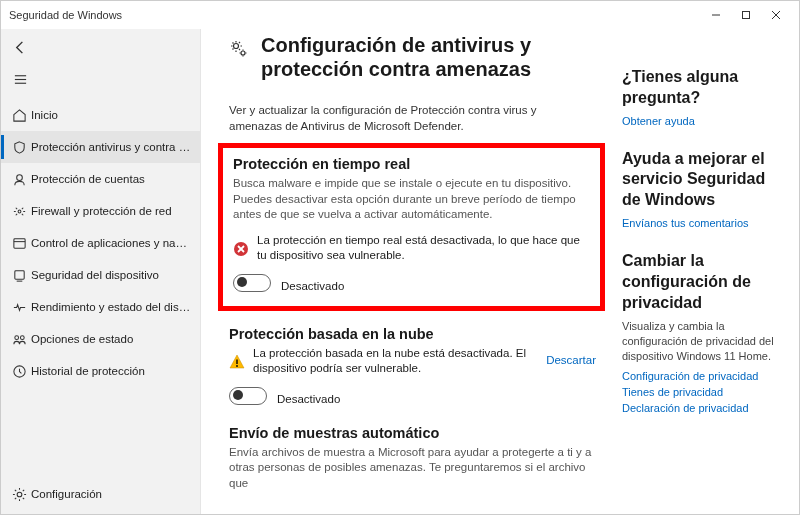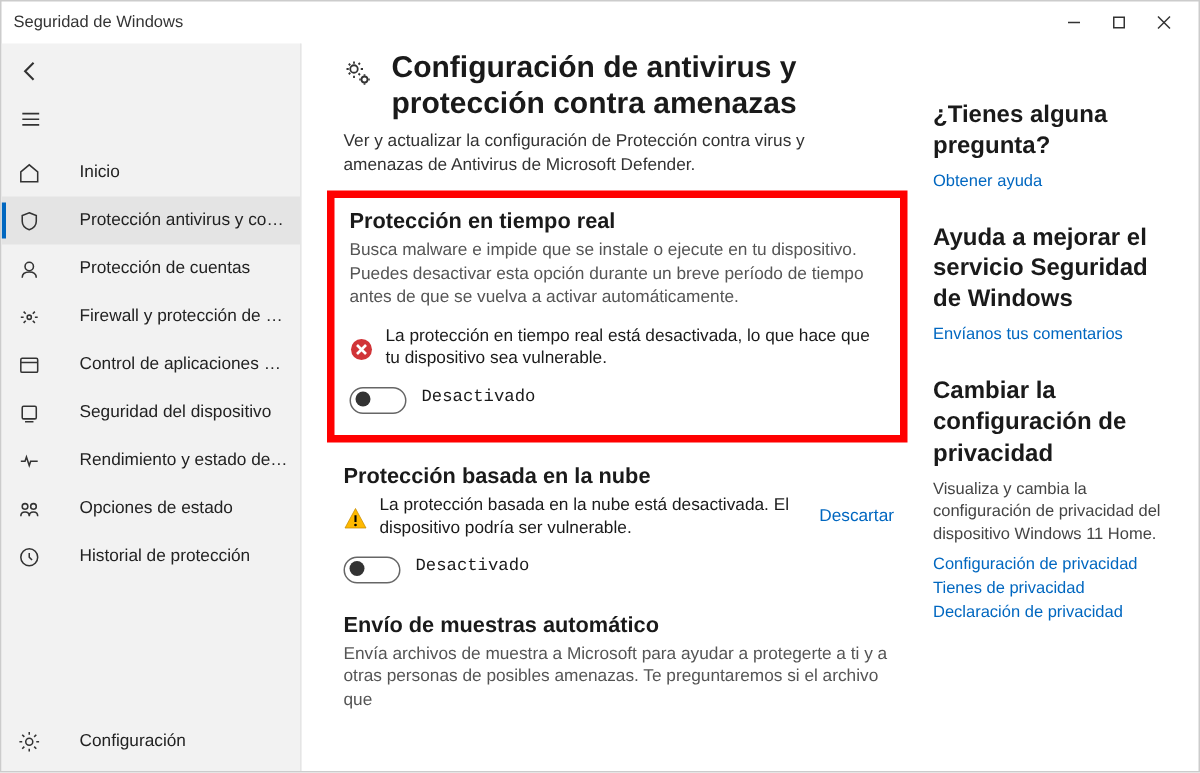--- a/index.html
+++ b/index.html
@@ -57,21 +57,21 @@
   .nav {
     margin-top:4px;
     overflow-y:auto;
     flex:1;
   }
   .nav-item {
     display:flex;
     align-items:center;
     height:32px;
     padding:0 8px 0 10px;
-    gap:26px;
+    gap:4px;
     font-size:11.5px;
     color:#222;
     cursor:default;
     position:relative;
   }
   .nav-item.active {
     background:#e4e4e4;
   }
   .nav-item.active::before {
     content:"";
@@ -94,21 +94,21 @@
   }
   .content {
     flex:1;
     padding:4px 18px 0 28px;
     overflow-y:auto;
   }
   .page-head {
     display:flex;
     align-items:flex-start;
     gap:12px;
-    margin-bottom:6px;
+    margin-bottom:22px;
   }
   .page-head .ic { width:22px; height:28px; display:flex; align-items:flex-start; justify-content:center; padding-top:6px;}
   .page-head .ic svg { width:20px; height:20px; stroke:#333; fill:none; stroke-width:1.2;}
   .page-title {
     font-size:20px;
     font-weight:600;
     line-height:1.2;
   }
   .page-desc {
     font-size:11.5px;
@@ -146,23 +146,22 @@
     font-size:11.5px;
     line-height:1.35;
     margin-bottom:10px;
   }
   .alert .aicon { width:16px; height:16px; flex-shrink:0; margin-top:1px; }
   .alert .dismiss { color:#0067c0; margin-left:10px; cursor:pointer; flex-shrink:0;}
   .error-ic circle { fill:#d13438; }
   .warn-ic polygon { fill:#ffb900; stroke:#c78c00; stroke-width:.5;}
   .toggle {
     display:flex;
-    align-items:flex-start;
+    align-items:flex-end;
     gap:10px;
-    font-family:Liberation Mono, monospace;
   }
   .toggle-track {
     width:38px; height:18px;
     border-radius:9px;
     border:1.5px solid #666;
     background:#fff;
     position:relative;
   }
   .toggle-knob {
     width:10px; height:10px; border-radius:50%;

